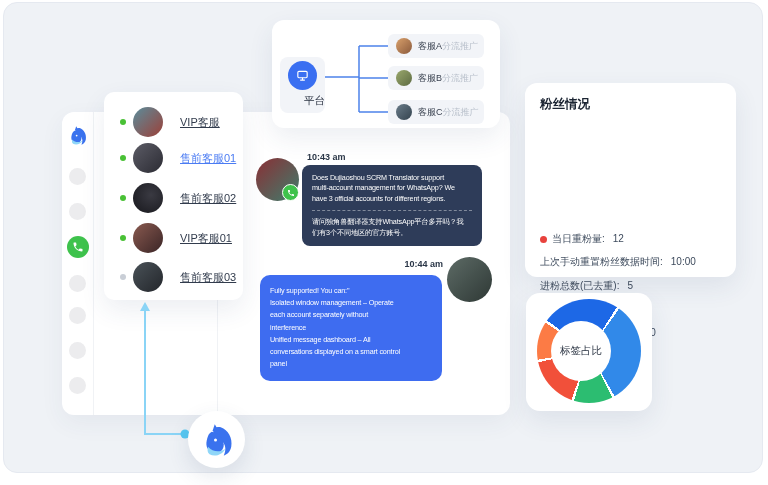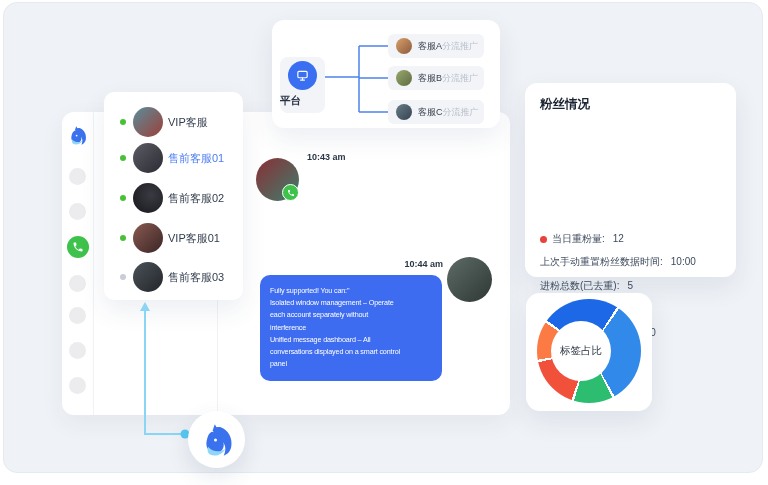--- a/index.html
+++ b/index.html
@@ -16,28 +16,28 @@
   .v-div{position:absolute;top:0;width:1px;height:100%;background:#f0f2f5;}
   
   .strip-icon{position:absolute;background:#ececee;}
   .wa-btn{position:absolute;background:#3ec24c;display:flex;align-items:center;justify-content:center;}
   
   .contact-card{left:104px;top:92px;width:139px;height:208px;border-radius:10px;}
   .c-row{position:absolute;left:0;width:139px;height:36px;display:flex;align-items:center;cursor:pointer;}
   .c-dot{width:6px;height:6px;border-radius:50%;background:#49c135;margin-left:16px;flex:none;}
   .c-dot.off{background:#c9ced6;}
   .c-avatar{width:30px;height:30px;border-radius:50%;margin-left:7px;flex:none;}
-  .c-name{margin-left:5px;font-size:11px;color:#323c4d;}
+  .c-name{margin-left:17px;font-size:11px;color:#323c4d;text-decoration:underline;}
   .c-name.active{color:#4b7cf3;}
   
   .diagram-card{left:272px;top:20px;width:228px;height:108px;}
   .plat-tile{position:absolute;left:8px;top:37px;width:45px;height:56px;background:#f2f4f8;border-radius:8px;}
   .plat-circle{position:absolute;left:8px;top:4px;width:29px;height:29px;background:#3a6ff1;
                display:flex;align-items:center;justify-content:center;}
-  .plat-label{position:absolute;left:0;top:37px;width:45px;text-align:left;font-size:10.5px;color:#2b3342;font-weight:bold;}
+  .plat-label{position:absolute;left:0;top:37px;width:45px;text-align:right;font-size:10.5px;color:#2b3342;}
   .d-node{position:absolute;left:116px;width:96px;height:24px;background:#f2f4f8;border-radius:6px;
           display:flex;align-items:center;}
   .d-avatar{width:16px;height:16px;border-radius:50%;margin-left:8px;flex:none;}
   .d-name{margin-left:6px;font-size:9px;color:#39414f;text-align:right;}
   .d-tag{margin-left:0;font-size:9px;color:#b9c0cb;}
   
   .time{position:absolute;font-size:9px;font-weight:bold;color:#2a3647;}
   .bubble{position:absolute;color:#fff;font-size:7.2px;letter-spacing:-0.15px;border-radius:8px;overflow:hidden;}
   .bubble .txt{white-space:pre;}
   .bubble-in{left:302px;top:165px;width:180px;background:#2e3c59;padding:8px 10px;box-sizing:border-box;}
@@ -162,20 +162,28 @@
     </div>
   </div>
 
   <div class="chat-avatar circle" style="left:256px;top:158px;width:43px;height:43px;background:linear-gradient(135deg,#8a2f35,#3f7d6d)"></div>
   <div class="wa-badge circle">
     <svg width="8" height="8" viewBox="0 0 24 24">
       <path fill="#fff" d="M6.6 10.8c1.4 2.8 3.8 5.1 6.6 6.6l2.2-2.2c.3-.3.7-.4 1-.2 1.1.4 2.3.6 3.6.6.6 0 1 .4 1 1V20c0 .6-.4 1-1 1C10.8 21 3 13.2 3 3.9c0-.6.4-1 1-1h3.5c.6 0 1 .4 1 1 0 1.2.2 2.4.6 3.6.1.3 0 .7-.2 1L6.6 10.8z"></path>
     </svg>
   </div>
   <div class="time" style="left:307px;top:152px">10:43 am</div>
+  <div class="bubble bubble-in">
+    <div class="txt">Does Dujiaoshou SCRM Translator support
+multi-account management for WhatsApp? We
+have 3 official accounts for different regions.</div>
+    <div class="dash-div"></div>
+    <div class="txt">请问独角兽翻译器支持WhatsApp平台多开吗？我
+们有3个不同地区的官方账号。</div>
+  </div>
 
   <div class="time" style="left:300px;top:259px;width:143px;text-align:right">10:44 am</div>
   <div class="chat-avatar circle" style="left:447px;top:257px;width:45px;height:45px;background:linear-gradient(135deg,#5d6b66,#2e3835)"></div>
   <div class="bubble bubble-out">
     <div class="txt">Fully supported! You can:"
 Isolated window management – Operate
 each account separately without
 interference
 Unified message dashboard – All
 conversations displayed on a smart control

